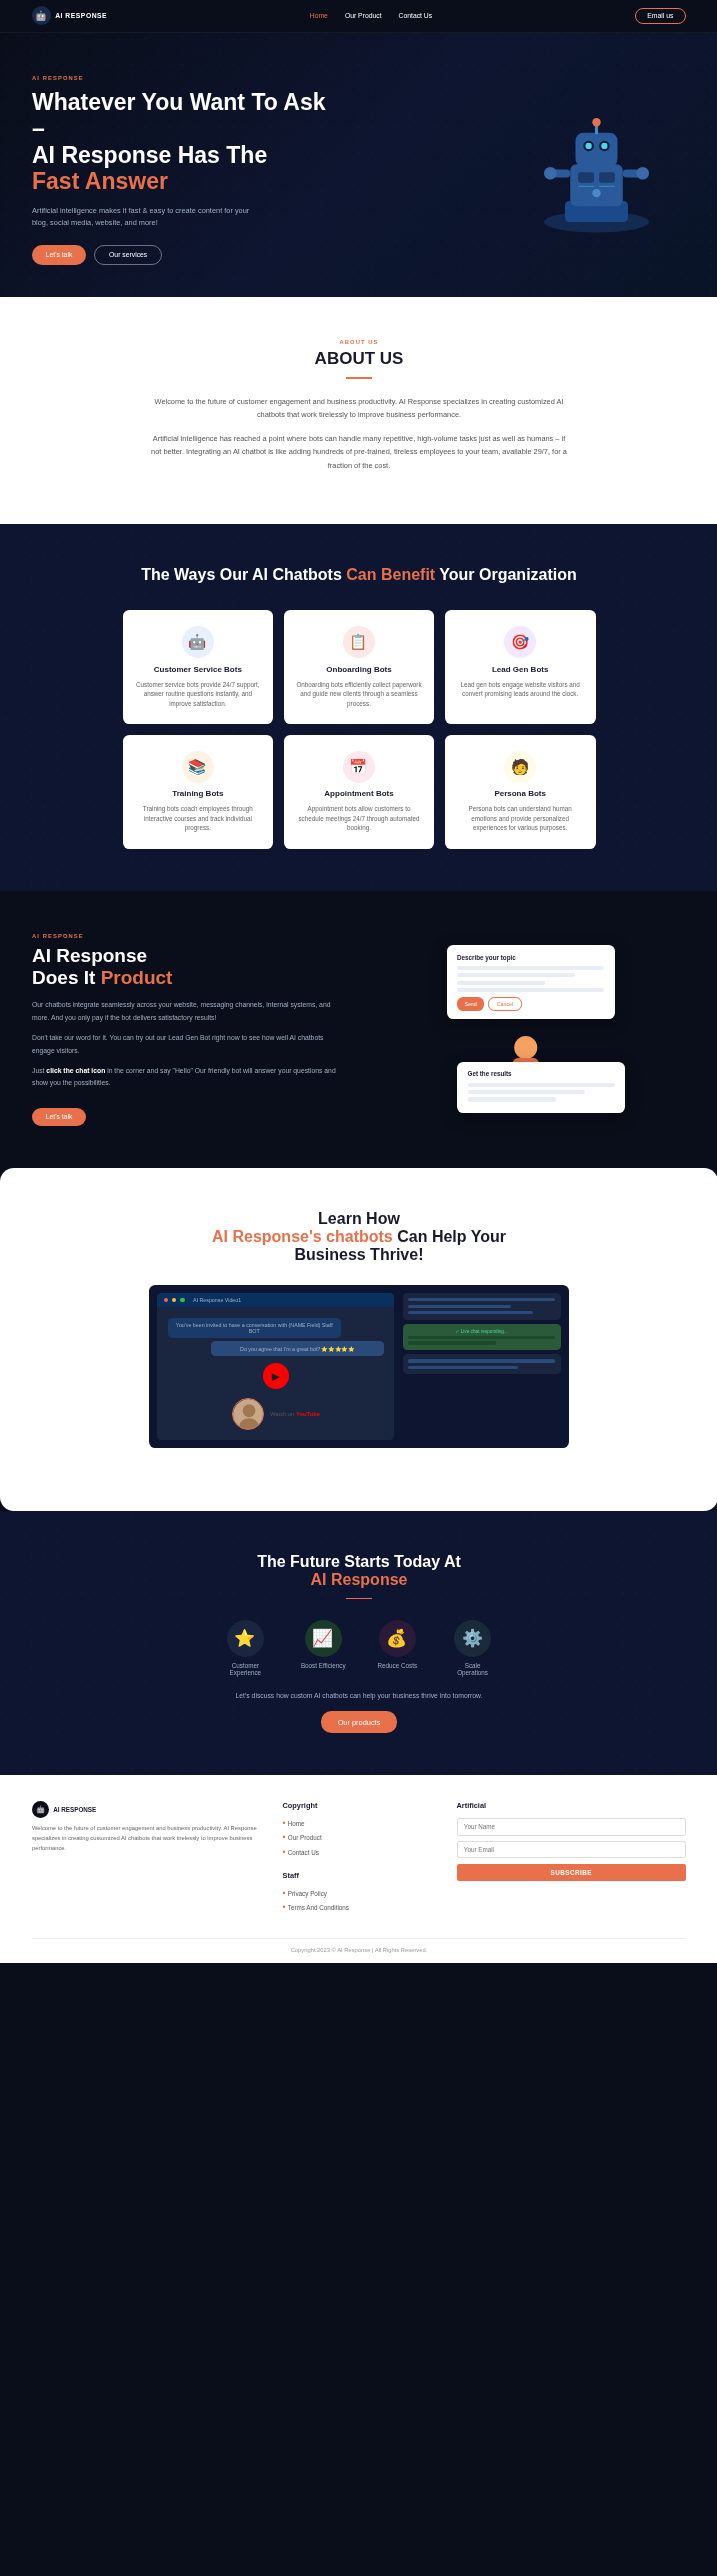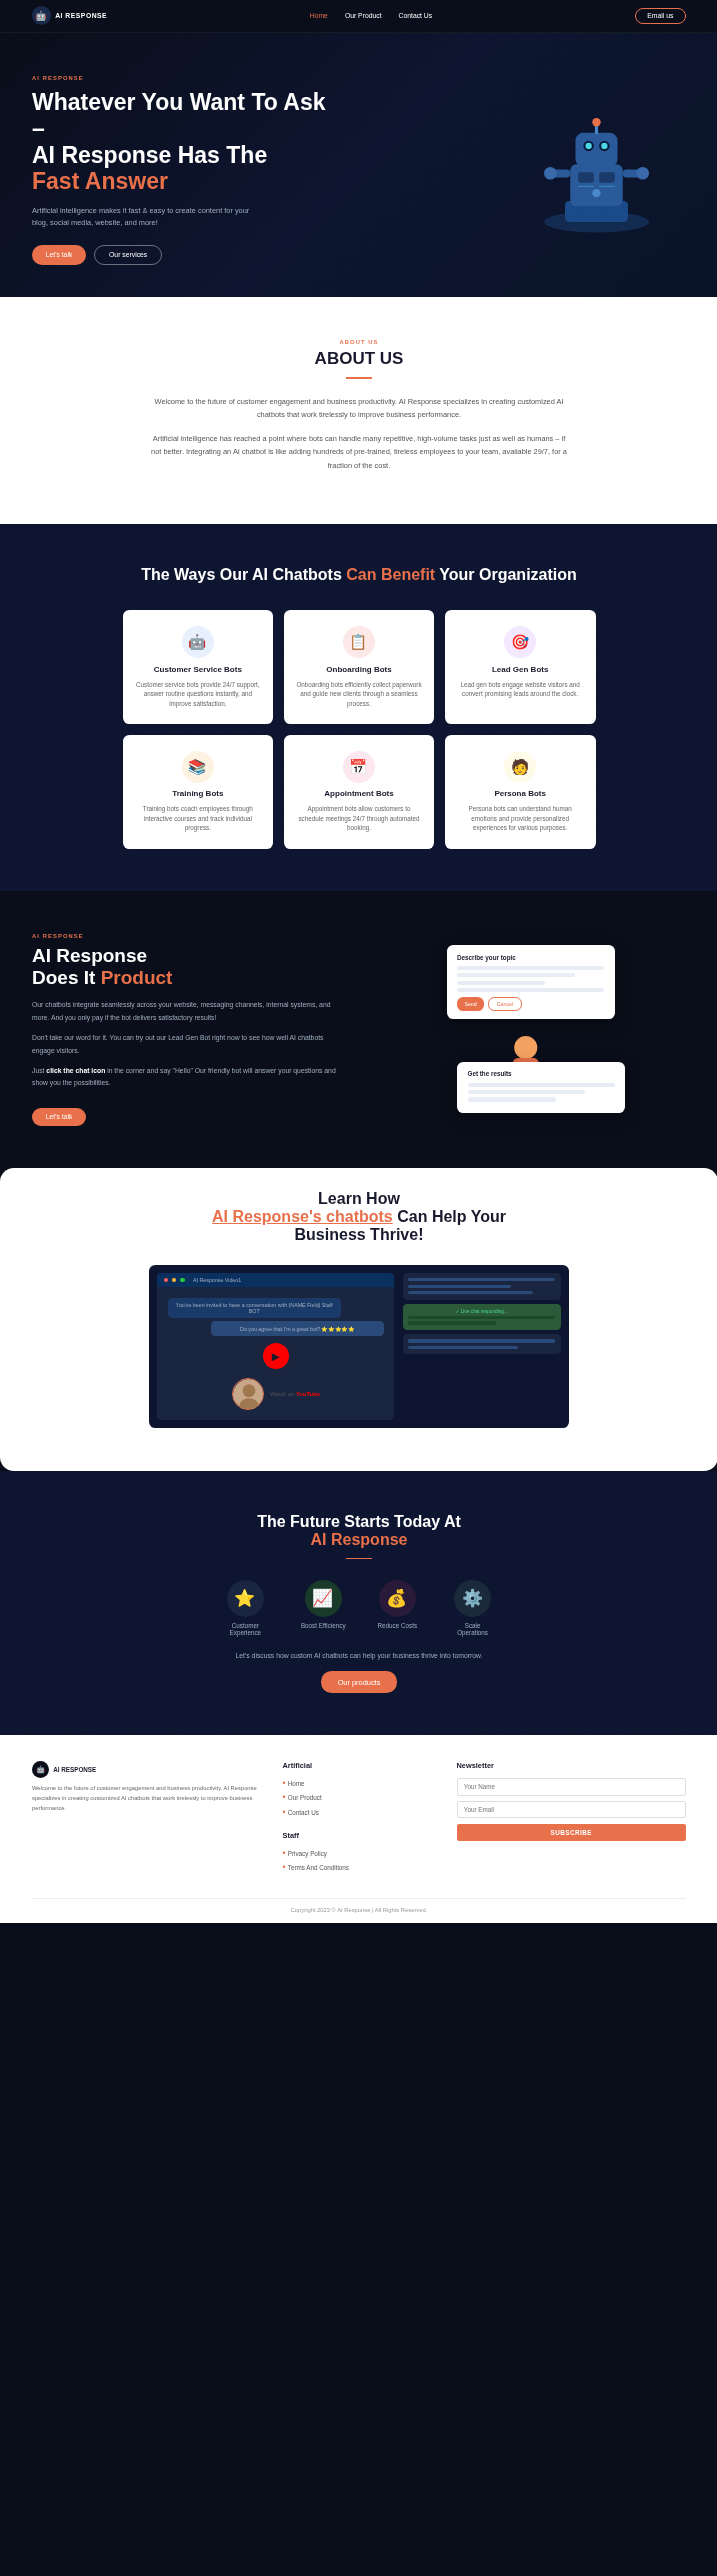--- a/index.html
+++ b/index.html
@@ -104,26 +104,26 @@
     .chat-line.full { width: 100%; }
     .chat-btns { display: flex; gap: 4.2px; margin-top: 5.3px; }
     .chat-btn-sm { padding: 2.6px 7.4px; border-radius: 6.3px; font-size: 5.3px; border: none; cursor: pointer; }
     .chat-btn-sm.primary { background: #e8704a; color: #fff; }
     .chat-btn-sm.outline { background: transparent; border: 0.5px solid #e8704a; color: #e8704a; }
 
     
     .video-section {
       background: #fff;
       color: #1a1a2e;
-      padding: 22px 32px;
+      padding: 42px 32px;
       text-align: center;
       border-radius: 14px;
     }
     .video-title { font-size: 16px; font-weight: 700; margin-bottom: 3.2px; }
-    .video-title .accent { color: #e8704a; text-decoration: underline; }
+    .video-title .accent { color: #e8704a; }
     .video-wrapper {
       margin: 21px auto;
       max-width: 420px;
       display: flex;
       gap: 8.4px;
       background: #0d1530;
       border-radius: 6.3px;
       padding: 8.4px;
     }
     .video-main { flex: 1.5; background: #1a2540; border-radius: 4.2px; min-height: 147px; display: flex; flex-direction: column; overflow: hidden; }
@@ -439,35 +439,35 @@
 <footer>
   <div class="footer-grid">
     <div>
       <div class="footer-logo">
         <div class="footer-logo-icon">🤖</div>
         <span class="footer-logo-text">AI RESPONSE</span>
       </div>
       <p class="footer-desc">Welcome to the future of customer engagement and business productivity. AI Response specializes in creating customized AI chatbots that work tirelessly to improve business performance.</p>
     </div>
     <div>
-      <div class="footer-nav-title">Artificial</div>
+      <div class="footer-nav-title">Copyright</div>
       <ul class="footer-nav-list" id="footer-nav-list">
       <li><a href="#">Home</a></li>
           <li><a href="#">Our Product</a></li>
           <li><a href="#">Contact Us</a></li>
         </ul>
       <br>
       <div class="footer-nav-title">Staff</div>
       <ul class="footer-nav-list" id="footer-policy-list">
       <li><a href="#">Privacy Policy</a></li>
           <li><a href="#">Terms And Conditions</a></li>
         </ul>
     </div>
     <div>
-      <div class="newsletter-title">Newsletter</div>
+      <div class="newsletter-title">Artificial</div>
       <input class="newsletter-input" type="text" placeholder="Your Name" style="">
       <input class="newsletter-input" type="email" placeholder="Your Email" style="">
       <button class="subscribe-btn">SUBSCRIBE</button>
     </div>
   </div>
   <div class="footer-bottom">
     <span>Copyright 2023 © AI Response | All Rights Reserved.</span>
   </div>
 </footer>
 

